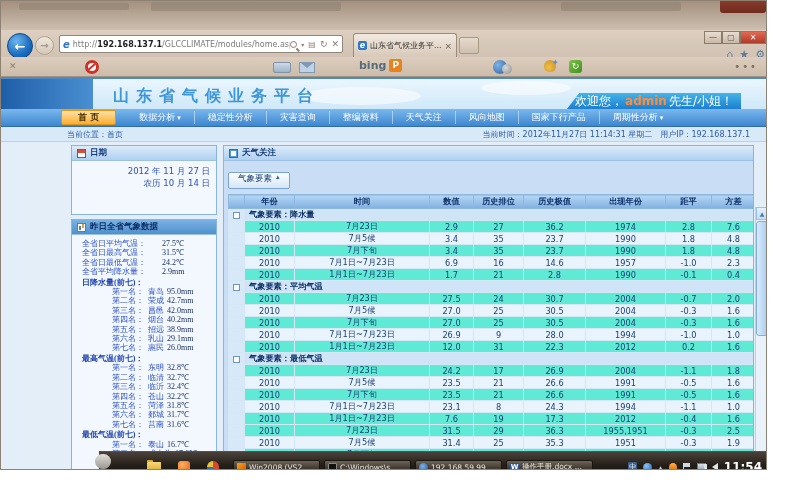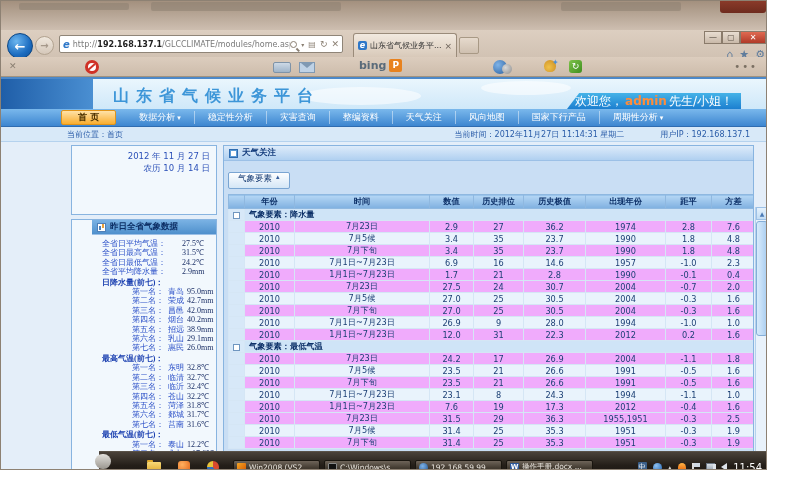--- a/index.html
+++ b/index.html
@@ -56,55 +56,55 @@
 .sitetitle{position:absolute;left:112px;top:7px;font-size:16px;font-weight:bold;color:#3d96d8;letter-spacing:7px;white-space:nowrap;}
 .welcome{position:absolute;left:566px;top:14px;width:174px;height:16px;background:linear-gradient(180deg,#45b3e8,#1c7fd0);clip-path:polygon(7% 0,100% 0,100% 100%,0 100%);color:#fff;font-size:12px;display:flex;align-items:center;justify-content:center;white-space:nowrap;}
 .welcome b{color:#ff8c3a;margin:0 2px;}
 .mainnav{position:absolute;left:0;top:32px;width:767px;height:18px;background:linear-gradient(180deg,#7ab8ec,#3d86d0);border-bottom:1px solid #2f6cb0;display:flex;align-items:center;padding-left:60px;font-size:9px;color:#fff;}
 .mainnav .item{padding:0 13px;border-right:1px solid rgba(255,255,255,.45);white-space:nowrap;display:flex;align-items:center;gap:2px;}
 .mainnav .item:last-child{border-right:none;}
 .mainnav .item.active{background:linear-gradient(180deg,#ffe2a8,#f9ae2f);border:1px solid #e0941a;border-radius:2px;color:#4a3000;font-weight:bold;height:15px;margin-right:10px;padding:0 16px;}
 .mainnav .arr{font-size:7px;}
 .crumbbar{position:absolute;left:0;top:50px;width:767px;height:15px;background:#d8e9f8;border-bottom:1px solid #b5d2ee;font-size:8px;color:#2a5ca8;display:flex;align-items:center;}
 .crumbbar .left{margin-left:66px;}
-.crumbbar .right{margin-left:auto;margin-right:18px;display:flex;gap:36px;}
+.crumbbar .right{margin-left:auto;margin-right:18px;display:flex;gap:8px;}
 
 
 .content{position:absolute;left:0;top:65px;width:767px;height:329px;background:#e4eef9;}
 .panel{position:absolute;border:1px solid #88b4e0;background:#f2f8fd;}
 .phead{height:15px;display:flex;align-items:center;gap:4px;padding:0 5px;font-size:8.5px;font-weight:bold;color:#143c7c;background:linear-gradient(180deg,#ddebfa,#b0d0f0);border-bottom:1px solid #9cc0e6;}
 .phead.dark{background:linear-gradient(180deg,#7ab2e4,#4f90cc);color:#0d2f66;}
 .calic{width:9px;height:9px;background:#fff;border:1px solid #b04030;position:relative;}
 .calic:before{content:"";position:absolute;left:0;top:0;width:100%;height:3px;background:#d4503a;}
 .charic{width:9px;height:9px;background:#fff;border:1px solid #4f80b8;position:relative;}
 .charic:before{content:"";position:absolute;left:1px;bottom:1px;width:2px;height:4px;background:#4f80b8;box-shadow:3px -2px 0 #e8a03a;}
 .gridic{width:9px;height:9px;background:#5b9bd5;border:1px solid #2f6cb0;position:relative;}
 .gridic:before{content:"";position:absolute;left:1px;top:1px;width:5px;height:5px;background:#fff;}
 
 #cal{left:70px;top:3px;width:146px;height:70px;}
 #cal .body{padding:4px 6px 0 0;text-align:right;font-size:8.5px;line-height:12px;color:#2b50b8;}
 #cal .wk{color:#15a015;font-weight:bold;}
 #cal .gz{color:#2a9a9a;}
 
-#wx{left:70px;top:77px;width:146px;height:252px;overflow:hidden;padding-left:20px;}
+#wx{left:70px;top:77px;width:146px;height:252px;overflow:hidden;}
 #wx .body{padding:4px 2px 0 10px;font-size:8px;line-height:9.4px;color:#2b50c8;font-family:Liberation Serif, serif;}
 #wx .stat{display:flex;}
 #wx .stat .lab{width:80px;}
 #wx .stat .val{color:#1b2f66;}
 #wx .sect{font-weight:bold;color:#1a3fb0;margin-top:1px;}
 #wx .rk{display:flex;padding-left:30px;}
 #wx .rk .r{width:36px;}
 #wx .rk .st{color:#2b50c8;margin-right:3px;}
 #wx .rk .v{color:#1b2f66;}
 
 #main{left:222px;top:3px;width:531px;height:326px;background:#fff;overflow:hidden;}
 #main .inner{position:absolute;left:0;top:15px;right:0;bottom:0;background:#c9def4;padding:5px 4px;}
 .filterbtn{display:inline-flex;align-items:flex-start;gap:4px;height:17px;padding:0 9px;background:linear-gradient(180deg,#fdfeff,#d4e6f6);border:1px solid #7aa5d2;border-radius:2px;font-size:8.5px;color:#173c74;margin-bottom:5px;}
 .filterbtn .arr{font-size:7px;color:#39609c;}
-table.wt{width:100%;border-collapse:collapse;font-size:8.2px;color:#1b3f74;table-layout:fixed;background:#f0abfc;}
+table.wt{width:100%;border-collapse:collapse;font-size:8.2px;color:#1b3f74;table-layout:fixed;background:#5eead4;}
 table.wt th{height:14px;background:linear-gradient(180deg,#b5d7f5,#7fb0e0);border:1px solid #8fb8e0;font-weight:bold;color:#0d3068;font-size:8.2px;}
 table.wt td{height:11px;border:1px solid #d5e6f5;text-align:center;overflow:hidden;white-space:nowrap;}
 tr.grow td{background:#cfe4f7;}
 tr.grow td.gname{text-align:left;padding-left:4px;font-weight:bold;color:#0d3068;}
 tr.drow.alt td{background:#e9f3fc;}
 tr.drow td.cb, tr.grow td.cb{background:#d7e8f8;}
 .gbox{display:inline-block;width:7px;height:7px;background:#fff;border:1px solid #6f96c0;vertical-align:middle;}
 
 .scrollbar{position:absolute;right:1px;top:65px;width:12px;height:329px;background:#e9f2fb;border-left:1px solid #b5d2ee;}
 .scrollbar .ar{position:absolute;left:0;width:12px;height:13px;background:linear-gradient(180deg,#e4f1fc,#c3ddf4);border:1px solid #9cc0e6;color:#4a7ab5;font-size:6px;text-align:center;line-height:12px;}
@@ -129,21 +129,21 @@
 .tray .lang{font-size:7px;background:#3a5f8a;padding:0 1px;border-radius:1px;}
 .tray .hid{font-size:6px;color:#ddd;}
 .blueorb{width:9px;height:9px;border-radius:50%;background:radial-gradient(circle at 35% 30%,#8fc1f0,#1b5fae);}
 .flame{width:8px;height:9px;background:linear-gradient(180deg,#ffb347,#e55b00);border-radius:50% 50% 40% 40%;}
 .flagic{width:8px;height:8px;position:relative;}
 .flagic:before{content:"";position:absolute;left:0;top:0;width:1.5px;height:8px;background:#ddd;}
 .flagic:after{content:"";position:absolute;left:1.5px;top:0;width:6px;height:4px;background:#cfd8e2;}
 .netic{width:9px;height:8px;background:linear-gradient(180deg,#d8dee5,#9aa5b1);border:1px solid #6b7683;}
 .spkic{width:0;height:0;border-top:4px solid transparent;border-bottom:4px solid transparent;border-right:6px solid #dfe4ea;position:relative;}
 .spkic:before{content:"";position:absolute;left:-8px;top:-3px;width:3px;height:6px;background:#dfe4ea;}
-.clock{font-size:10px;color:#fff;}
+.clock{font-size:12px;color:#fff;font-weight:bold;}
 </style>
 </head>
 <body>
 
 <div class="screen">
 
   <div class="desktop">
     <div class="smudge" style="left:18px;top:2px;width:110px;height:7px;"></div>
     <div class="smudge" style="left:150px;top:1px;width:190px;height:9px;"></div>
     <div class="smudge" style="left:560px;top:1px;width:120px;height:9px;"></div>
@@ -228,20 +228,24 @@
       <span class="left">当前位置：首页</span>
       <span class="right">
         <span>当前时间：2012年11月27日 11:14:31 星期二</span>
         <span>用户IP：192.168.137.1</span>
       </span>
     </div>
 
     <div class="content">
 
       <div class="panel" id="cal">
+        <div class="phead">
+            <span class="calic"></span>
+            <span>日期</span>
+          </div>
         <div class="body">
           <div>2012 年 11 月 27 日</div>
           <div>农历 10 月 14 日</div>
         </div>
       </div>
 
       <div class="panel" id="wx">
         <div class="phead dark">
             <span class="charic"></span>
             <span>昨日全省气象数据</span>
@@ -332,21 +336,21 @@
             </div>
             <div class="rk">
               <span class="r">第七名：</span>
               <span class="st">莒南</span>
               <span class="v">31.6℃</span>
             </div>
             <div class="sect">最低气温(前七)：</div>
             <div class="rk">
               <span class="r">第一名：</span>
               <span class="st">泰山</span>
-              <span class="v">12.2℃</span>
+              <span class="v">16.7℃</span>
             </div>
             <div class="rk">
               <span class="r">第二名：</span>
               <span class="st">成山头</span>
               <span class="v">17.6℃</span>
             </div>
             <div class="rk">
               <span class="r">第三名：</span>
               <span class="st">长岛</span>
               <span class="v">17.1℃</span>
@@ -447,20 +451,24 @@
                   <td class="cb"></td>
                   <td>2010</td>
                   <td>1月1日~7月23日</td>
                   <td>1.7</td>
                   <td>21</td>
                   <td>2.8</td>
                   <td>1990</td>
                   <td>-0.1</td>
                   <td>0.4</td>
                 </tr>
+                <tr class="grow">
+                  <td class="cb"><span class="gbox"></span></td>
+                  <td class="gname" colspan="8">气象要素：平均气温</td>
+                </tr>
                 <tr class="drow">
                   <td class="cb"></td>
                   <td>2010</td>
                   <td>7月23日</td>
                   <td>27.5</td>
                   <td>24</td>
                   <td>30.7</td>
                   <td>2004</td>
                   <td>-0.7</td>
                   <td>2.0</td>

